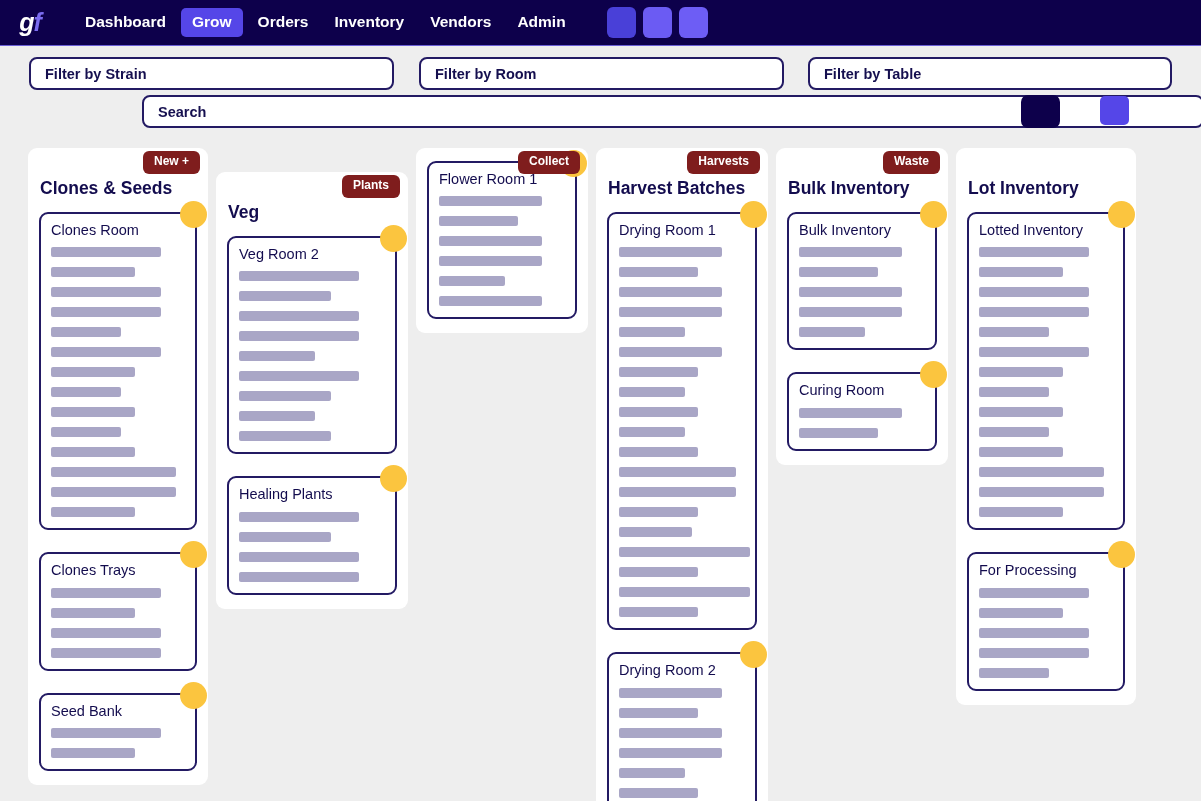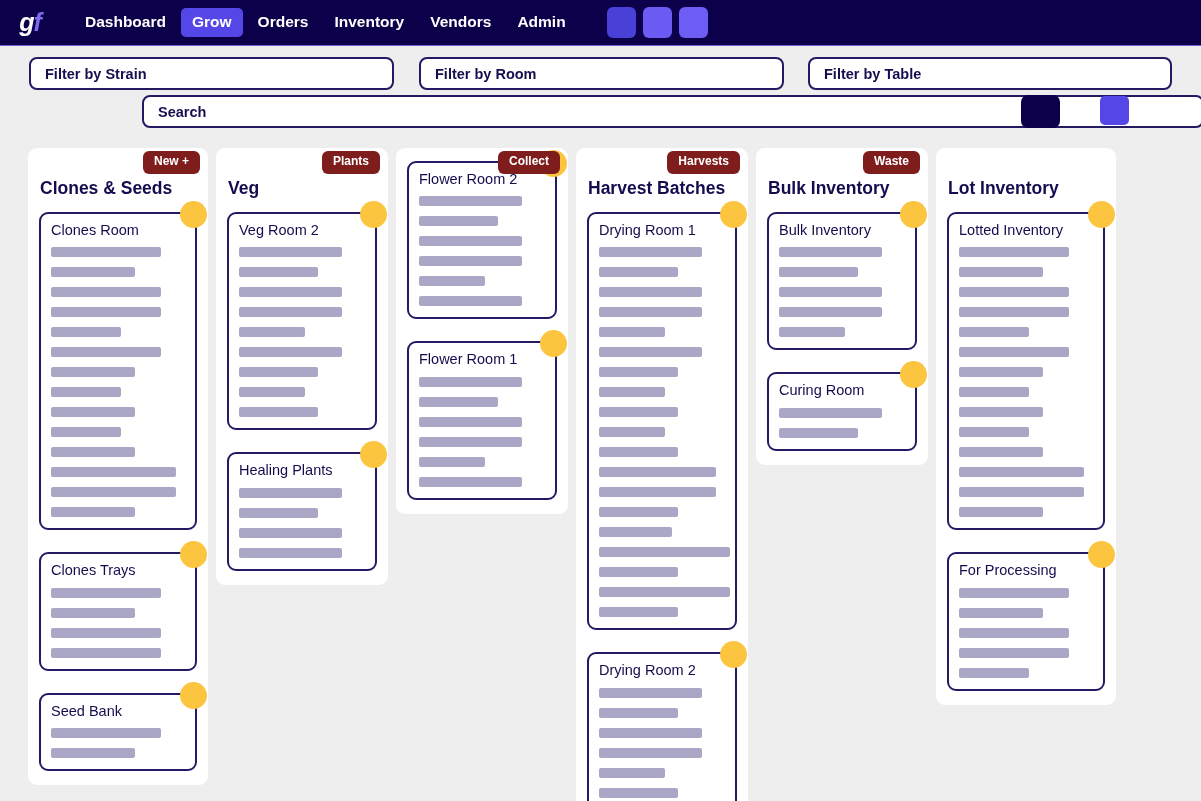--- a/index.html
+++ b/index.html
@@ -183,21 +183,21 @@
   .bar {
     height: 10px;
     border-radius: 2px;
     background: #a9a6c6;
     margin-bottom: 10px;
   }
   .bar:last-child { margin-bottom: 0; }
 
   
   .column.w1 { width: 180px; margin-left: 28px; }
-  .column.w2 { width: 172px; }
+  .column.w2 { width: 192px; margin-top: 24px; }
   .column.w3 { width: 172px; }
   .column.w4 { width: 172px; }
   .column.w5 { width: 172px; }
   .column.w6 { width: 180px; }
 </style>
 </head>
 <body>
 
 <div id="navbar">
   <div id="logo">
@@ -295,30 +295,20 @@
           <div class="bar" style="width: 82%;"></div>
           <div class="bar" style="width: 82%;"></div>
         </div>
       </div>
     </div>
     <div class="column w3">
       <div class="col-badge">Collect</div>
       <div class="col-cards">
         <div class="card">
           <div class="card-dot"></div>
-          <div class="card-title">Flower Room 2</div>
-          <div class="bar" style="width: 82%;"></div>
-          <div class="bar" style="width: 63%;"></div>
-          <div class="bar" style="width: 82%;"></div>
-          <div class="bar" style="width: 82%;"></div>
-          <div class="bar" style="width: 52%;"></div>
-          <div class="bar" style="width: 82%;"></div>
-        </div>
-        <div class="card">
-          <div class="card-dot"></div>
           <div class="card-title">Flower Room 1</div>
           <div class="bar" style="width: 82%;"></div>
           <div class="bar" style="width: 63%;"></div>
           <div class="bar" style="width: 82%;"></div>
           <div class="bar" style="width: 82%;"></div>
           <div class="bar" style="width: 52%;"></div>
           <div class="bar" style="width: 82%;"></div>
         </div>
       </div>
     </div>

